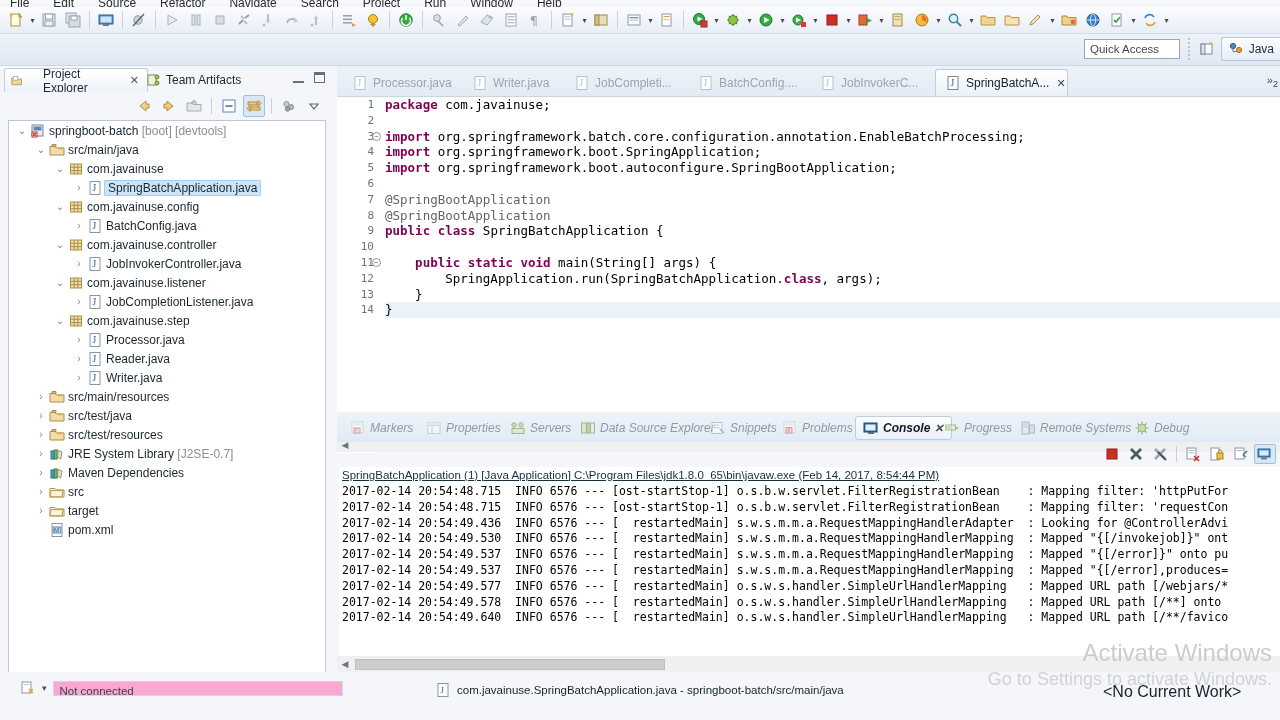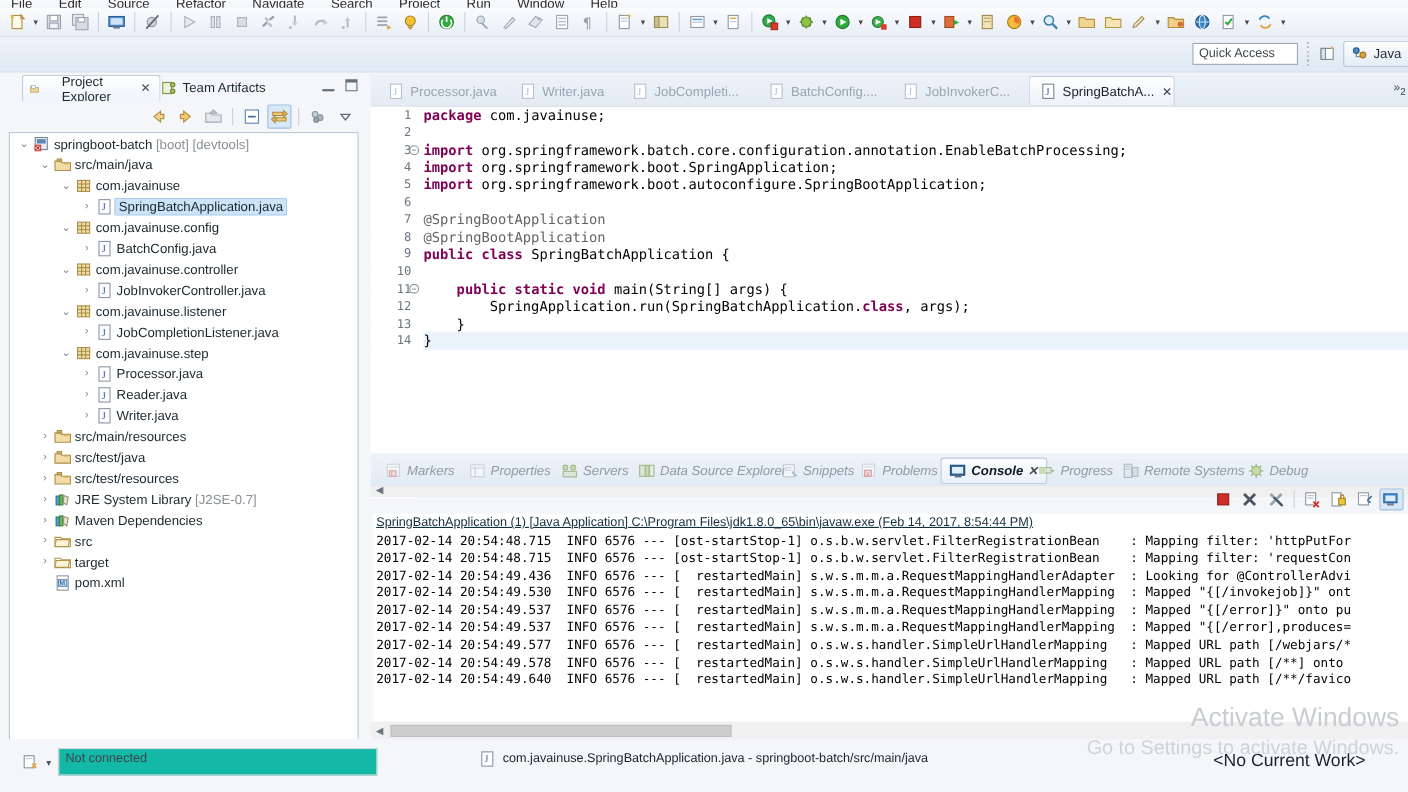--- a/index.html
+++ b/index.html
@@ -158,21 +158,21 @@
   .conline { font-family:"DejaVu Sans Mono", monospace; font-size:11.5px; line-height:15.8px;
              color:#000000; white-space:pre; padding-left:3px; }
   .chscroll { position:absolute; left:0; bottom:0; width:943px; height:16px;
               background:#f0f0f0; display:flex; align-items:center; }
   .chthumb { height:11px; background:#cdcdcd; border:1px solid #bfbfbf; }
 
   
   .statusbar { position:absolute; left:0; bottom:0; width:1280px; height:48px;
                background:#f4f6f9; }
   .sb-conn { position:absolute; left:20px; top:8px; display:flex; align-items:center; gap:6px; }
-  .sb-connbox { width:290px; height:25px; background:#14b8a6; border:1px solid #d2d7dd;
+  .sb-connbox { width:290px; height:15px; background:#f9a8d4; border:1px solid #d2d7dd;
                 font-size:11.5px; color:#3c454e; padding:1px 6px; line-height:16px; }
   .sb-file { position:absolute; left:435px; top:10px; display:flex; align-items:center; gap:6px;
              font-size:11.5px; color:#18232d; }
   .sb-work { position:absolute; left:1103px; top:11px; font-size:16px; color:#18232d; }
   .watermark { position:absolute; right:8px; bottom:28px; text-align:right;
                color:#c9cdd2; font-size:24px; font-family:"Liberation Sans", sans-serif;
                line-height:26px; pointer-events:none; }
   .watermark .w2 { font-size:18px; color:#cfd3d8; }
 </style>
 </head>
@@ -487,21 +487,21 @@
           <circle cx="5" cy="5" r="2.6" fill="#4b8bc4" stroke="#2a5a85"></circle>
           <circle cx="11" cy="9" r="2.6" fill="#e0a23c" stroke="#a6731f"></circle>
           <path d="M5 7.6v3h3.5" stroke="#6b7682" fill="none"></path>
         </svg>
       <span class="lbl">Java</span>
     </div>
   </div>
 
   <div class="left-panel">
     <div class="ptabs">
-      <div class="ptab active" style="left:16px; width:126px;gap:20px;">
+      <div class="ptab active" style="left:0; width:144px;gap:20px;">
         <svg class="ico" viewBox="0 0 16 16">
             <path d="M1 4h5l1.2 1.5H14V13H1z" fill="#f0d798" stroke="#a98f47"></path>
             <rect x="3" y="2" width="6" height="5" fill="#fff" stroke="#9aa4b0"></rect>
           </svg>
         <span>Project Explorer</span>
         <span class="x">✕</span>
       </div>
       <div class="ptab" style="left:136px; width:140px;">
         <svg class="ico" viewBox="0 0 16 16">
             <rect x="2" y="3" width="8" height="10" fill="#eef3e0" stroke="#7c9348"></rect>

